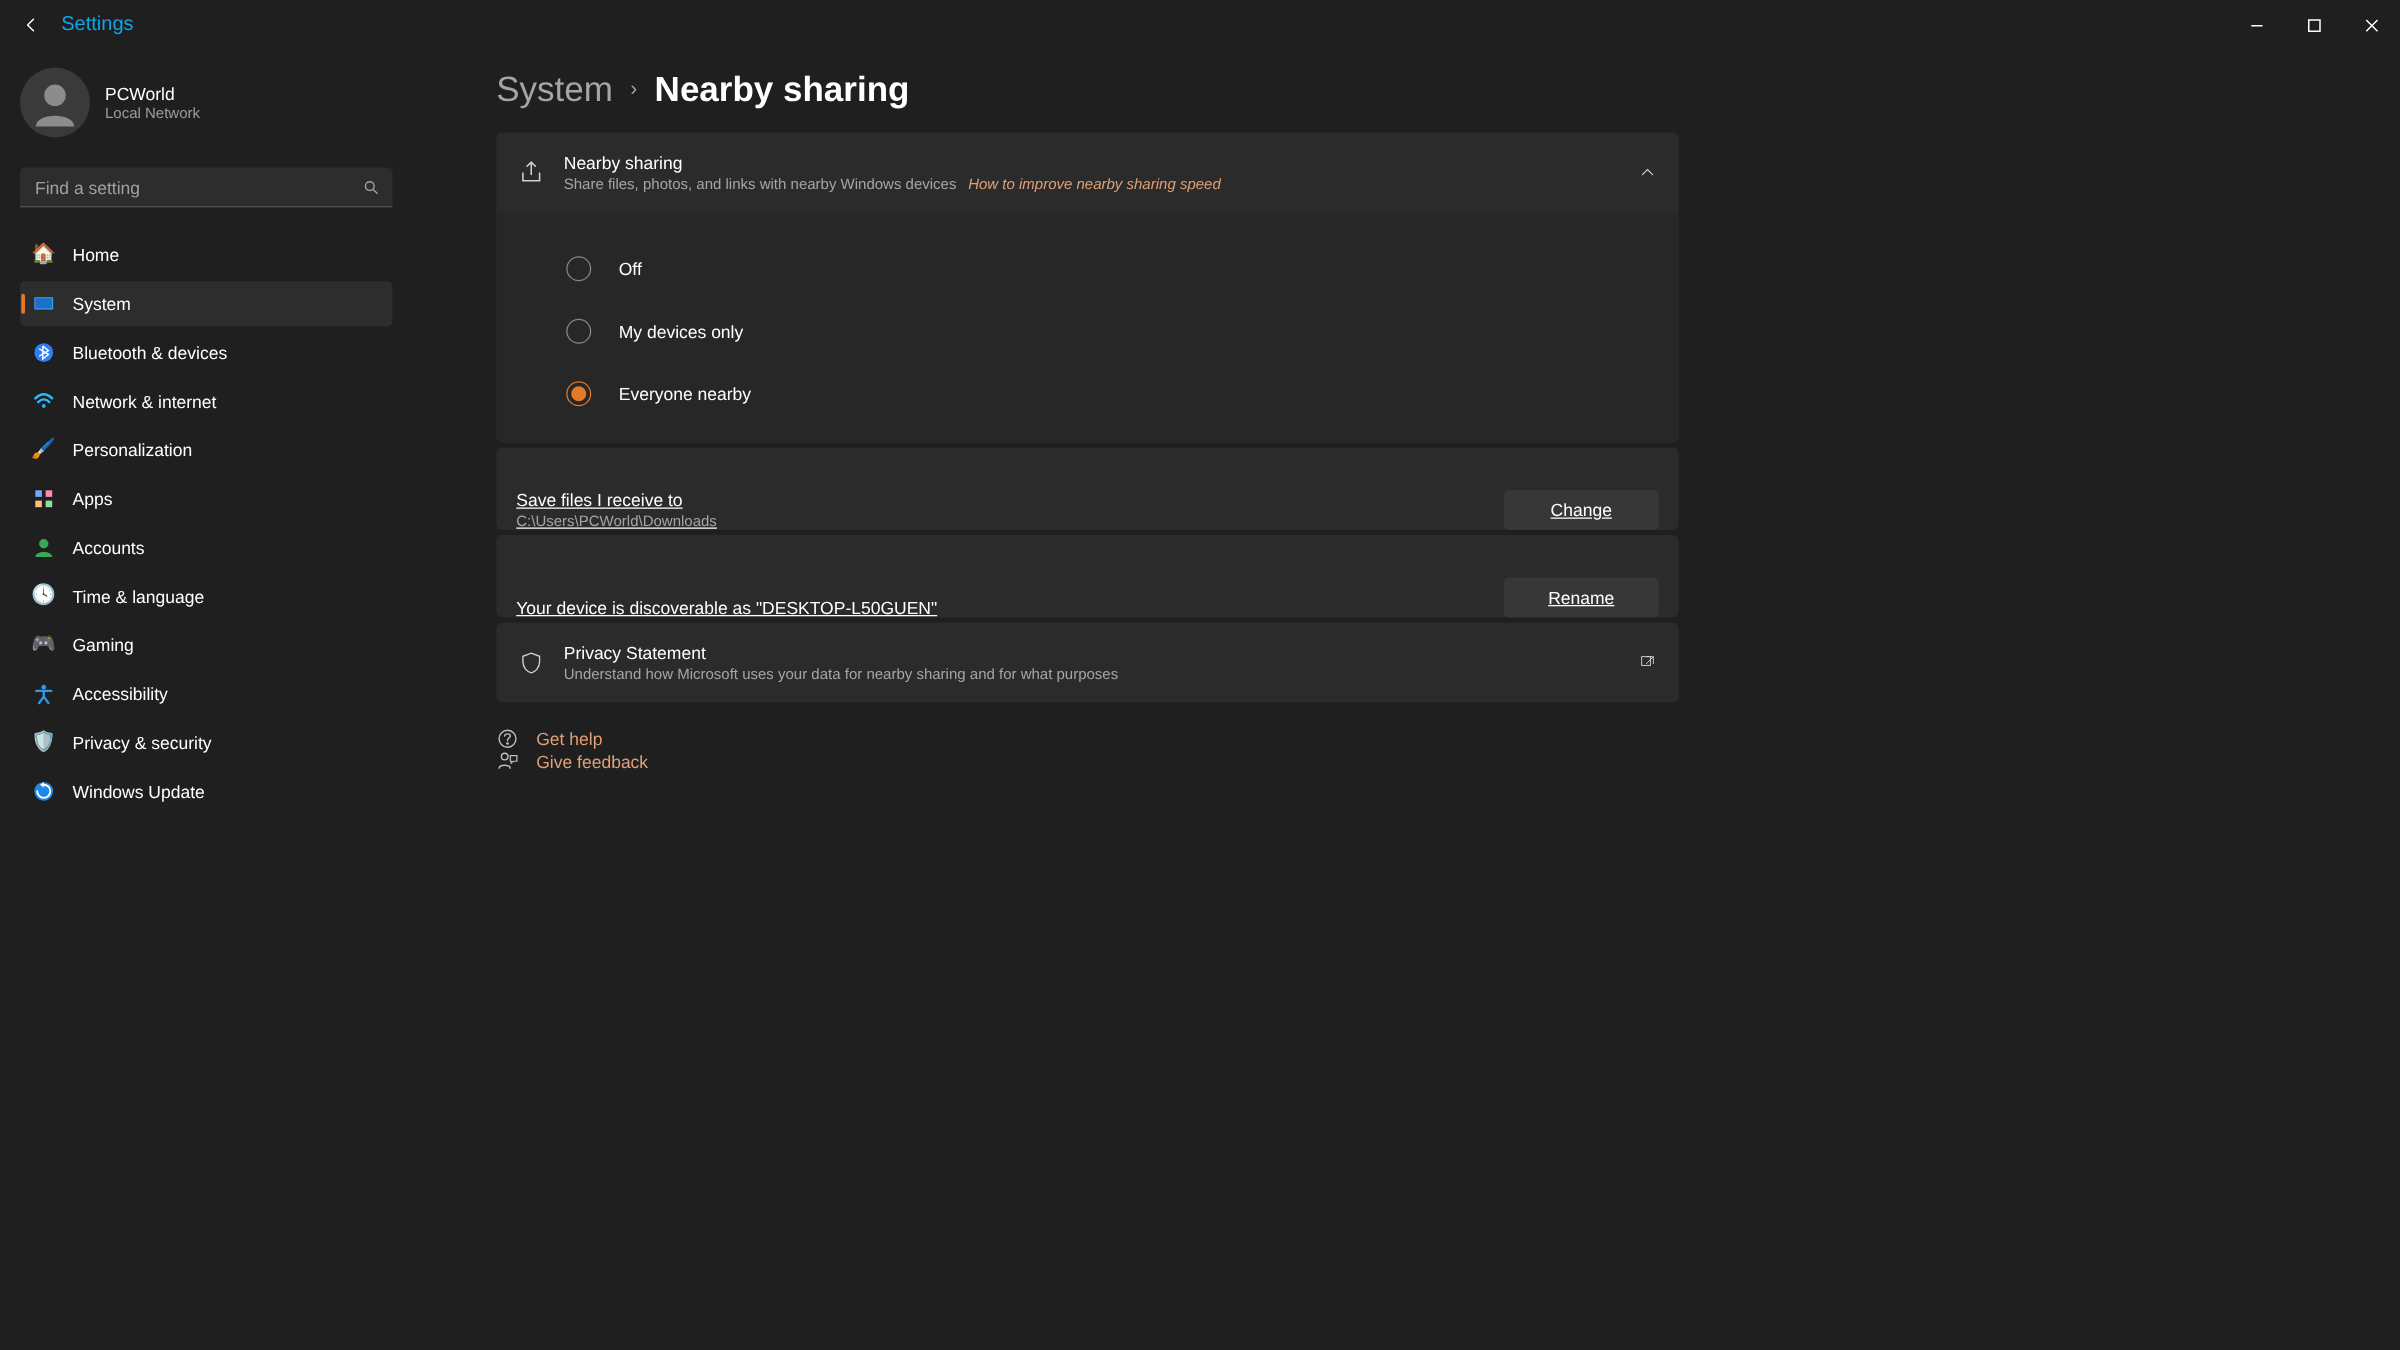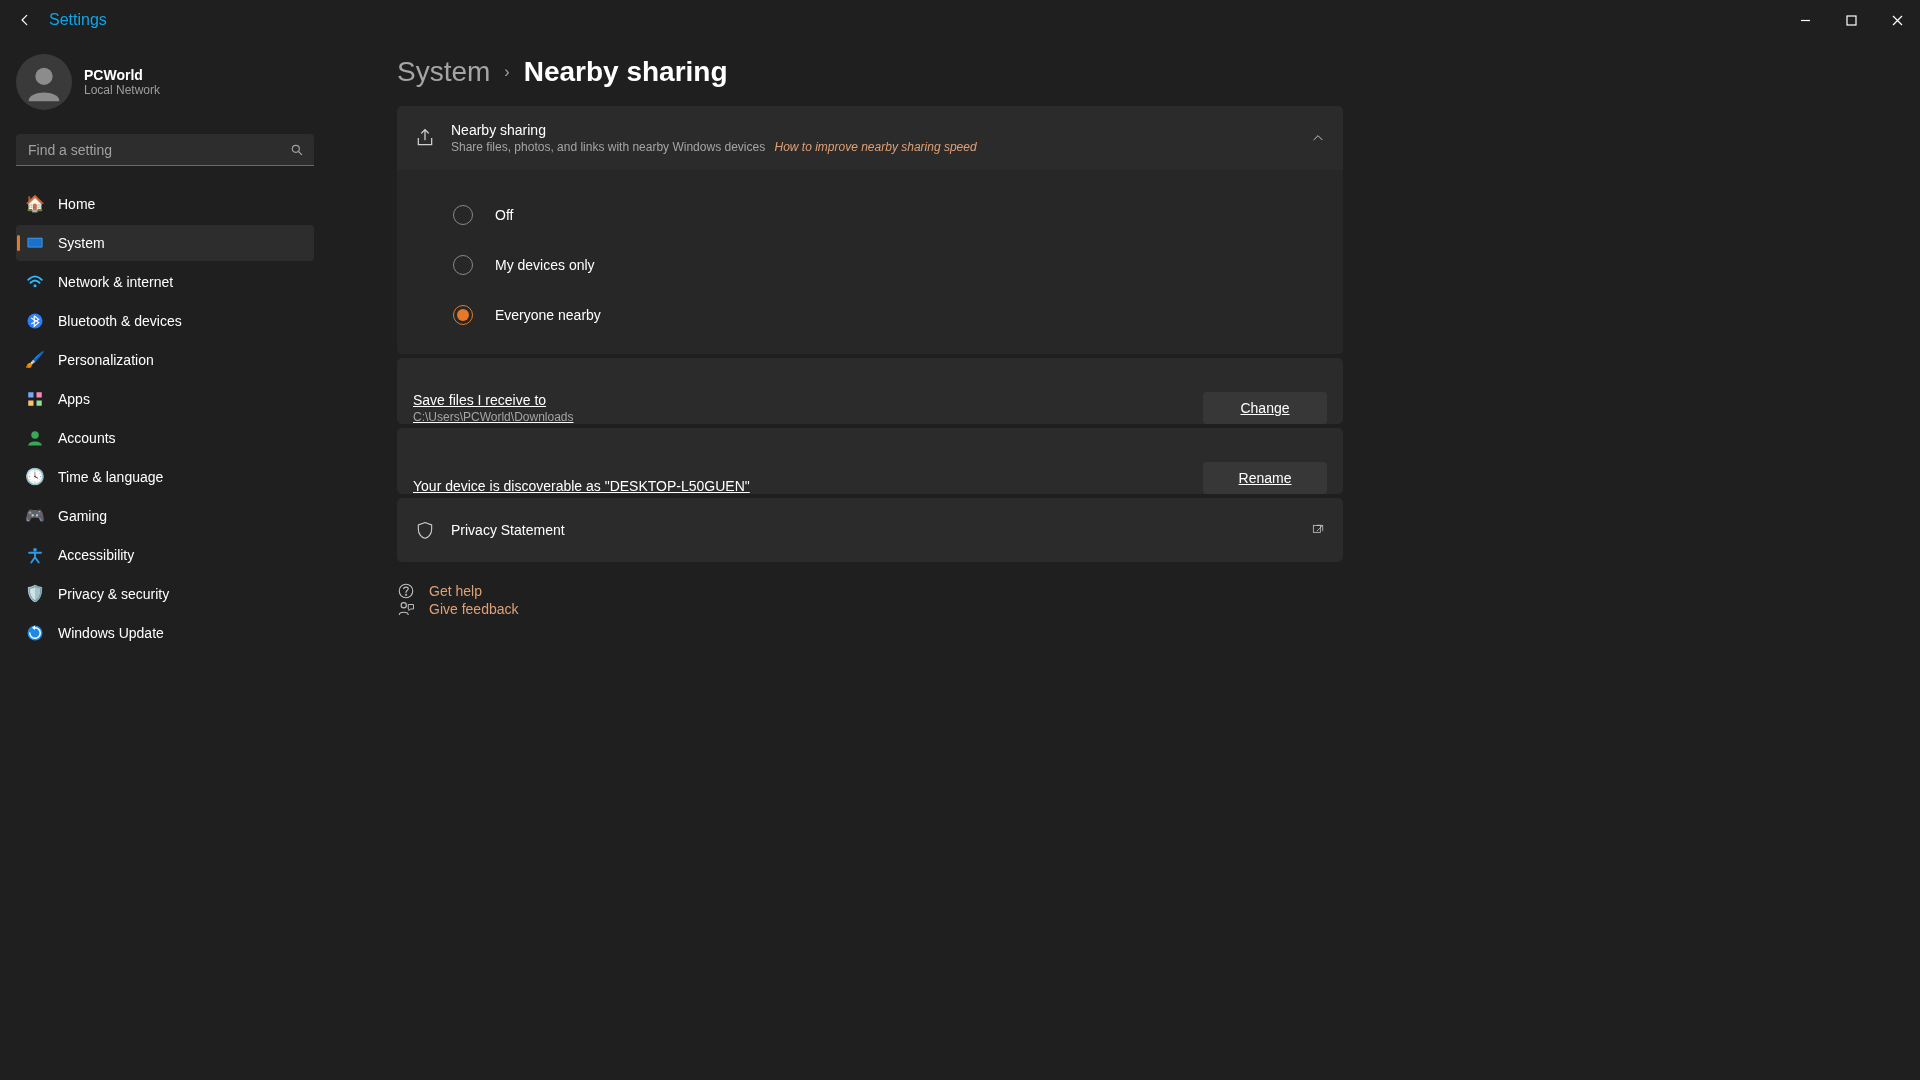--- a/index.html
+++ b/index.html
@@ -25,21 +25,21 @@
 
 .sidebar { width: 330px; padding: 10px 16px 0 16px; }
 .profile { display:flex; align-items:center; padding: 4px 0 16px 0; }
 .avatar {
   width: 56px; height: 56px; border-radius: 50%;
   background: #3a3a3a;
   display:flex; align-items:center; justify-content:center;
 }
 .avatar svg { width: 46px; height: 46px; }
 .profile-text { margin-left: 12px; }
-.profile-name { font-size: 14px; font-weight: 700; }
+.profile-name { font-size: 14px; font-weight: 400; }
 .profile-sub  { font-size: 12px; color: #9d9d9d; }
 
 .search-wrap {
   position: relative;
   margin: 8px 0 20px 0;
 }
 .search-input {
   width: 100%;
   height: 32px;
   background: #2d2d2d;
@@ -217,35 +217,35 @@
           <svg viewBox="0 0 24 24">
               <rect x="2" y="5" width="20" height="13" rx="1" fill="#4aa3ff"></rect>
               <rect x="3" y="6" width="18" height="11" fill="#1b71c9"></rect>
             </svg>
         </span>
         <span>System</span>
       </div>
       <div class="nav-item">
         <span class="nav-icon">
           <svg viewBox="0 0 24 24">
+              <circle cx="12" cy="12" r="10" fill="#2d7ef7"></circle>
+              <path d="M11 5 L11 19 L17 14 L7 8 M11 5 L17 10 L7 16" stroke="#fff" stroke-width="1.5" fill="none"></path>
+            </svg>
+        </span>
+        <span>Bluetooth &amp; devices</span>
+      </div>
+      <div class="nav-item">
+        <span class="nav-icon">
+          <svg viewBox="0 0 24 24">
               <path d="M3 9 C9 3 15 3 21 9" stroke="#30b8ff" stroke-width="2.5" fill="none" stroke-linecap="round"></path>
               <path d="M6 13 C10 9 14 9 18 13" stroke="#30b8ff" stroke-width="2.5" fill="none" stroke-linecap="round"></path>
               <circle cx="12" cy="17" r="2" fill="#30b8ff"></circle>
             </svg>
         </span>
         <span>Network &amp; internet</span>
-      </div>
-      <div class="nav-item">
-        <span class="nav-icon">
-          <svg viewBox="0 0 24 24">
-              <circle cx="12" cy="12" r="10" fill="#2d7ef7"></circle>
-              <path d="M11 5 L11 19 L17 14 L7 8 M11 5 L17 10 L7 16" stroke="#fff" stroke-width="1.5" fill="none"></path>
-            </svg>
-        </span>
-        <span>Bluetooth &amp; devices</span>
       </div>
       <div class="nav-item">
         <span class="nav-icon emoji-ic">🖌️</span>
         <span>Personalization</span>
       </div>
       <div class="nav-item">
         <span class="nav-icon">
           <svg viewBox="0 0 24 24">
               <rect x="3" y="3" width="7" height="7" fill="#7aa5ff"></rect>
               <rect x="14" y="3" width="7" height="7" fill="#ff88b7"></rect>
@@ -354,20 +354,21 @@
       </div>
       <button class="row-btn">Rename</button>
     </div>
 
     <div class="link-card">
       <svg class="card-header-ic" viewBox="0 0 24 24">
         <path d="M12 3 L20 6 L20 11 C20 17 16 21 12 22 C8 21 4 17 4 11 L4 6 Z" stroke="#d0d0d0" stroke-width="1.3" fill="none"></path>
       </svg>
       <div class="card-header-main">
         <div class="card-title">Privacy Statement</div>
+        <div class="card-sub">Understand how Microsoft uses your data for nearby sharing and for what purposes</div>
       </div>
       <svg class="ext-icon" viewBox="0 0 24 24">
         <rect x="4" y="4" width="12" height="12" stroke="#d0d0d0" stroke-width="1.3" fill="none"></rect>
         <path d="M10 4 L20 4 L20 14 M20 4 L10 14" stroke="#d0d0d0" stroke-width="1.3" fill="none"></path>
       </svg>
     </div>
 
     <div class="footer-links">
       <div class="footer-link">
         <span class="fic">

